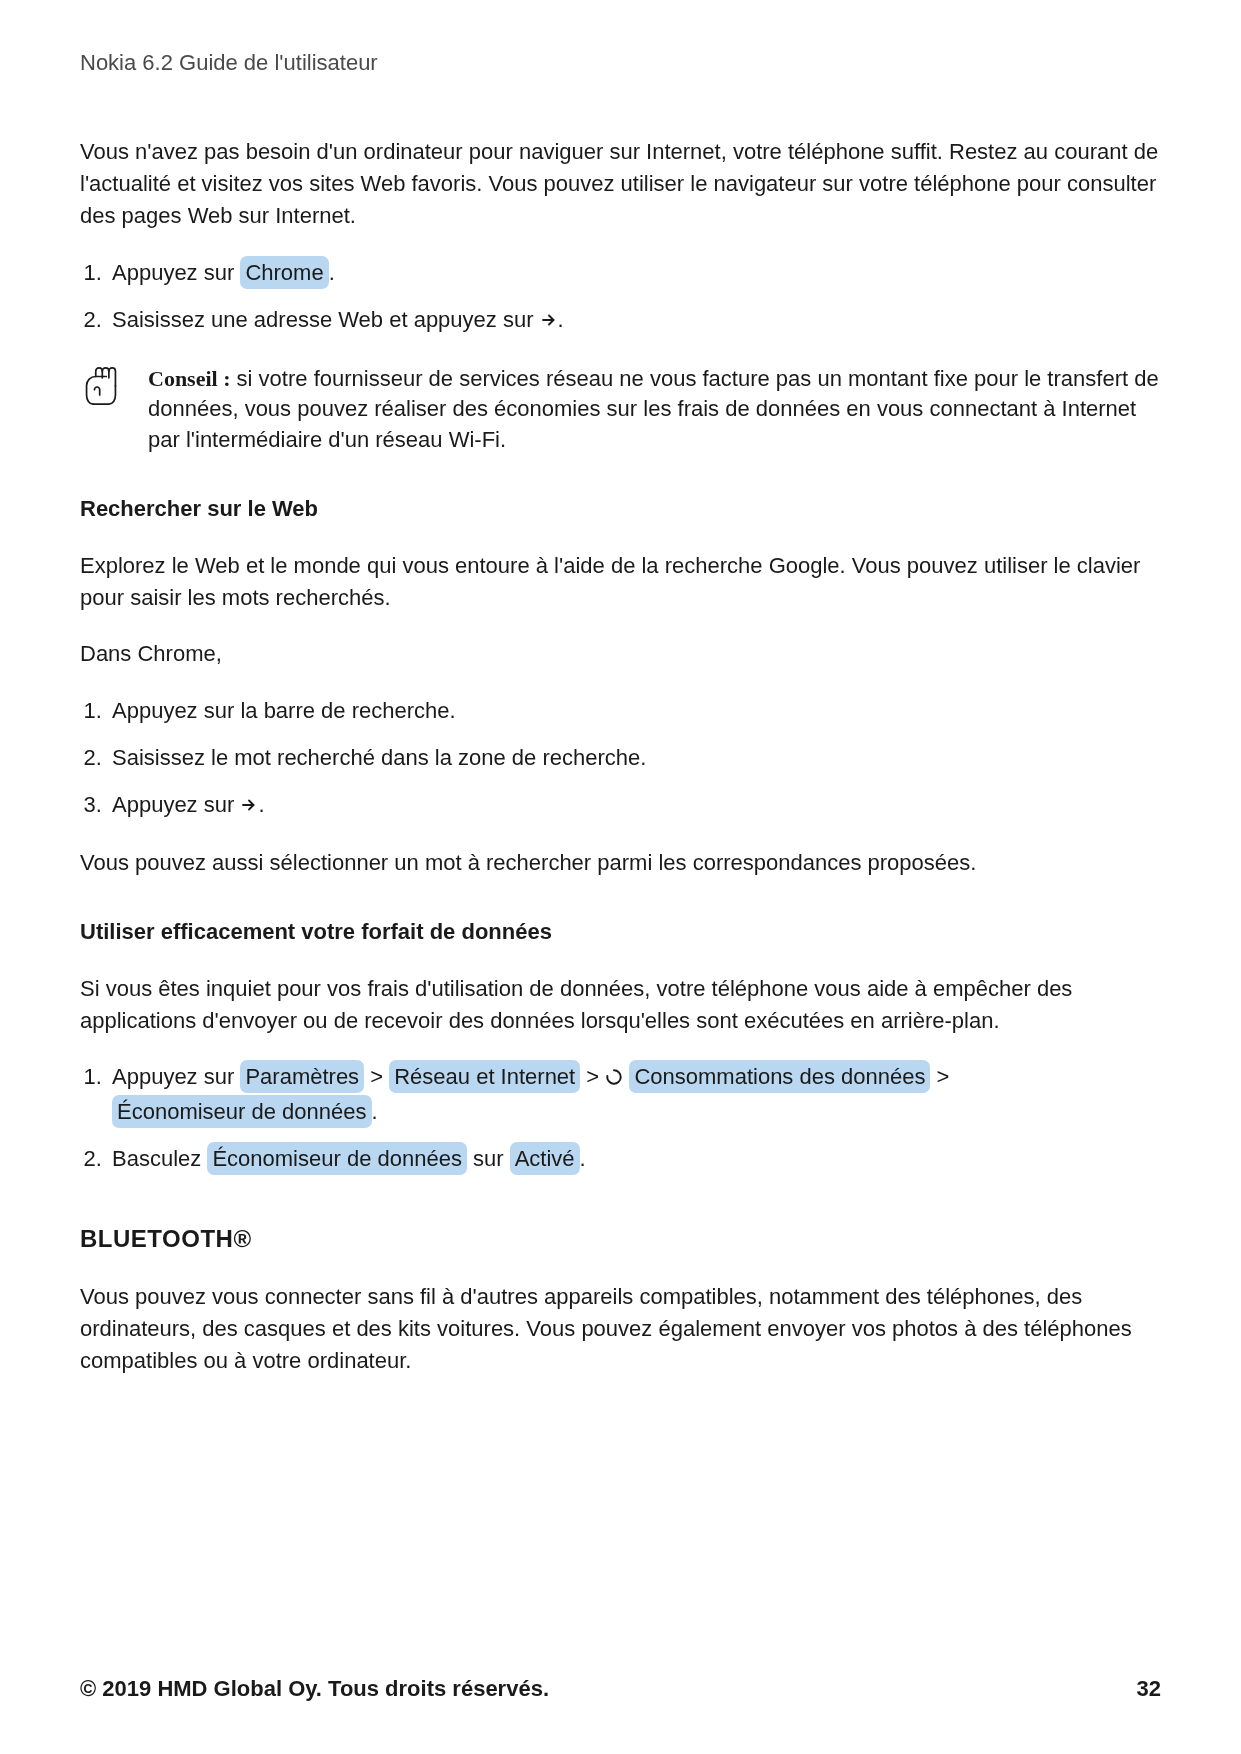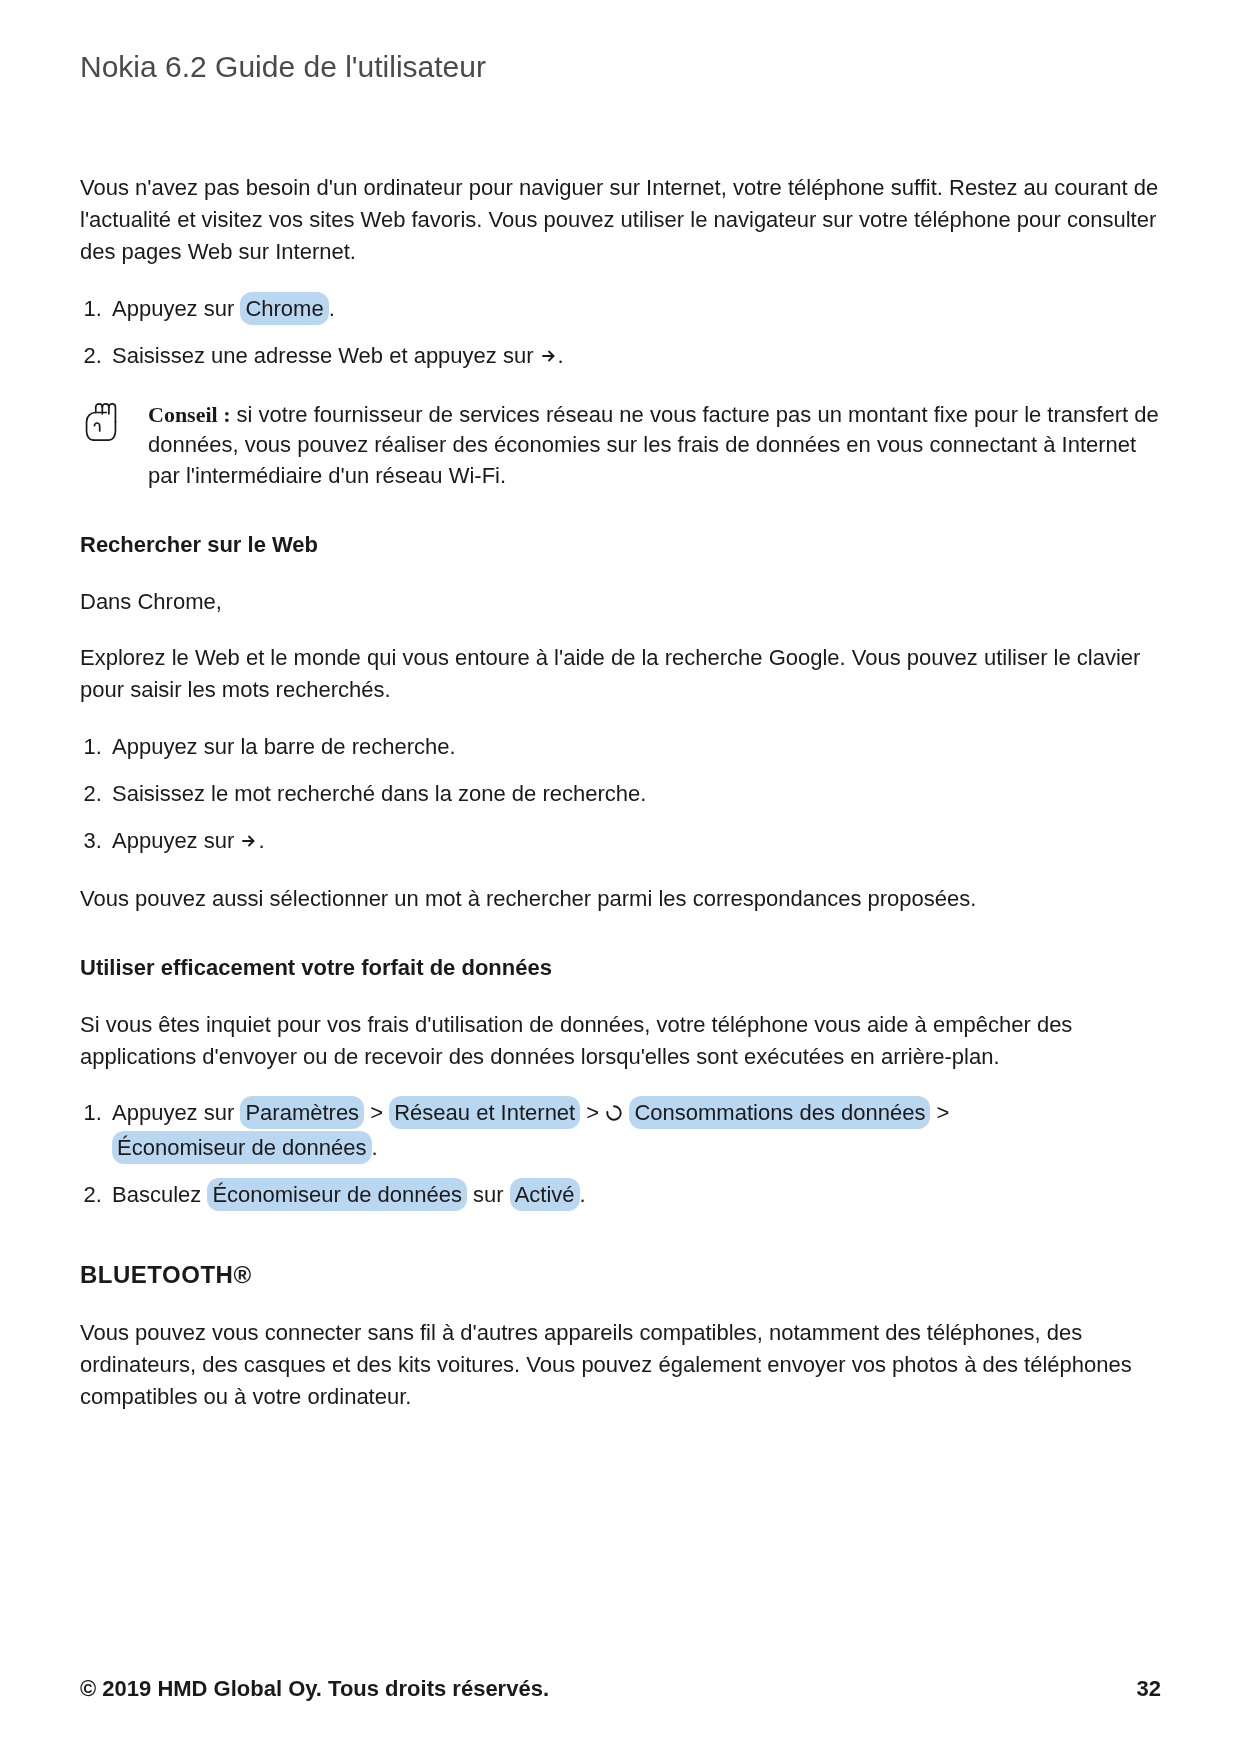--- a/index.html
+++ b/index.html
@@ -10,23 +10,23 @@
     color: #1a1a1a;
   }
   .page {
     width: 1241px;
     height: 1754px;
     position: relative;
     box-sizing: border-box;
     padding: 50px 80px 0 80px;
   }
   .doc-title {
-    font-size: 30px;
+    font-size: 22px;
     color: #4a4a4a;
-    margin-bottom: 88px;
+    margin-bottom: 60px;
     font-weight: 400;
   }
   .h3 {
     font-size: 22px;
     font-weight: 700;
     margin: 40px 0 28px 0;
   }
   .p {
     font-size: 22px;
     line-height: 1.45;
@@ -39,21 +39,21 @@
     margin: 18px 0 24px 0;
   }
   ol.steps li {
     margin-bottom: 14px;
     padding-left: 4px;
   }
   .chip {
     display: inline-block;
     background: #b9d7f0;
     padding: 0 5px;
-    border-radius: 12px;
+    border-radius: 7px;
   }
   .tip-row {
     display: flex;
     align-items: flex-start;
     gap: 26px;
     margin: 26px 0 30px 0;
   }
   .tip-icon {
     flex: 0 0 42px;
     height: 42px;
@@ -122,23 +122,23 @@
         <path d="M22 36 C22 34 24 32 26 32 C28 32 30 34 30 36 L30 44"></path>
       </svg>
     </div>
     <div class="tip-text">
       <b>Conseil :</b><span> si votre fournisseur de services réseau ne vous facture pas un montant fixe pour le transfert de données, vous pouvez réaliser des économies sur les frais de données en vous connectant à Internet par l'intermédiaire d'un réseau Wi-Fi.</span>
     </div>
   </div>
 
   <div class="h3">Rechercher sur le Web</div>
 
+  <div class="p">Explorez le Web et le monde qui vous entoure à l'aide de la recherche Google. Vous pouvez utiliser le clavier pour saisir les mots recherchés.</div>
+
   <div class="p">Dans Chrome,</div>
-
-  <div class="p">Explorez le Web et le monde qui vous entoure à l'aide de la recherche Google. Vous pouvez utiliser le clavier pour saisir les mots recherchés.</div>
 
   <ol class="steps">
     <li>Appuyez sur la barre de recherche.</li>
     <li>Saisissez le mot recherché dans la zone de recherche.</li>
     <li>
       <span>Appuyez sur </span><span class="arrow-icon">
         <svg width="18" height="18" viewBox="0 0 24 24" fill="none" stroke="#1a1a1a" stroke-width="2.4" stroke-linecap="round" stroke-linejoin="round">
             <line x1="4" y1="12" x2="18" y2="12"></line>
             <polyline points="12 6 18 12 12 18"></polyline>
           </svg>

